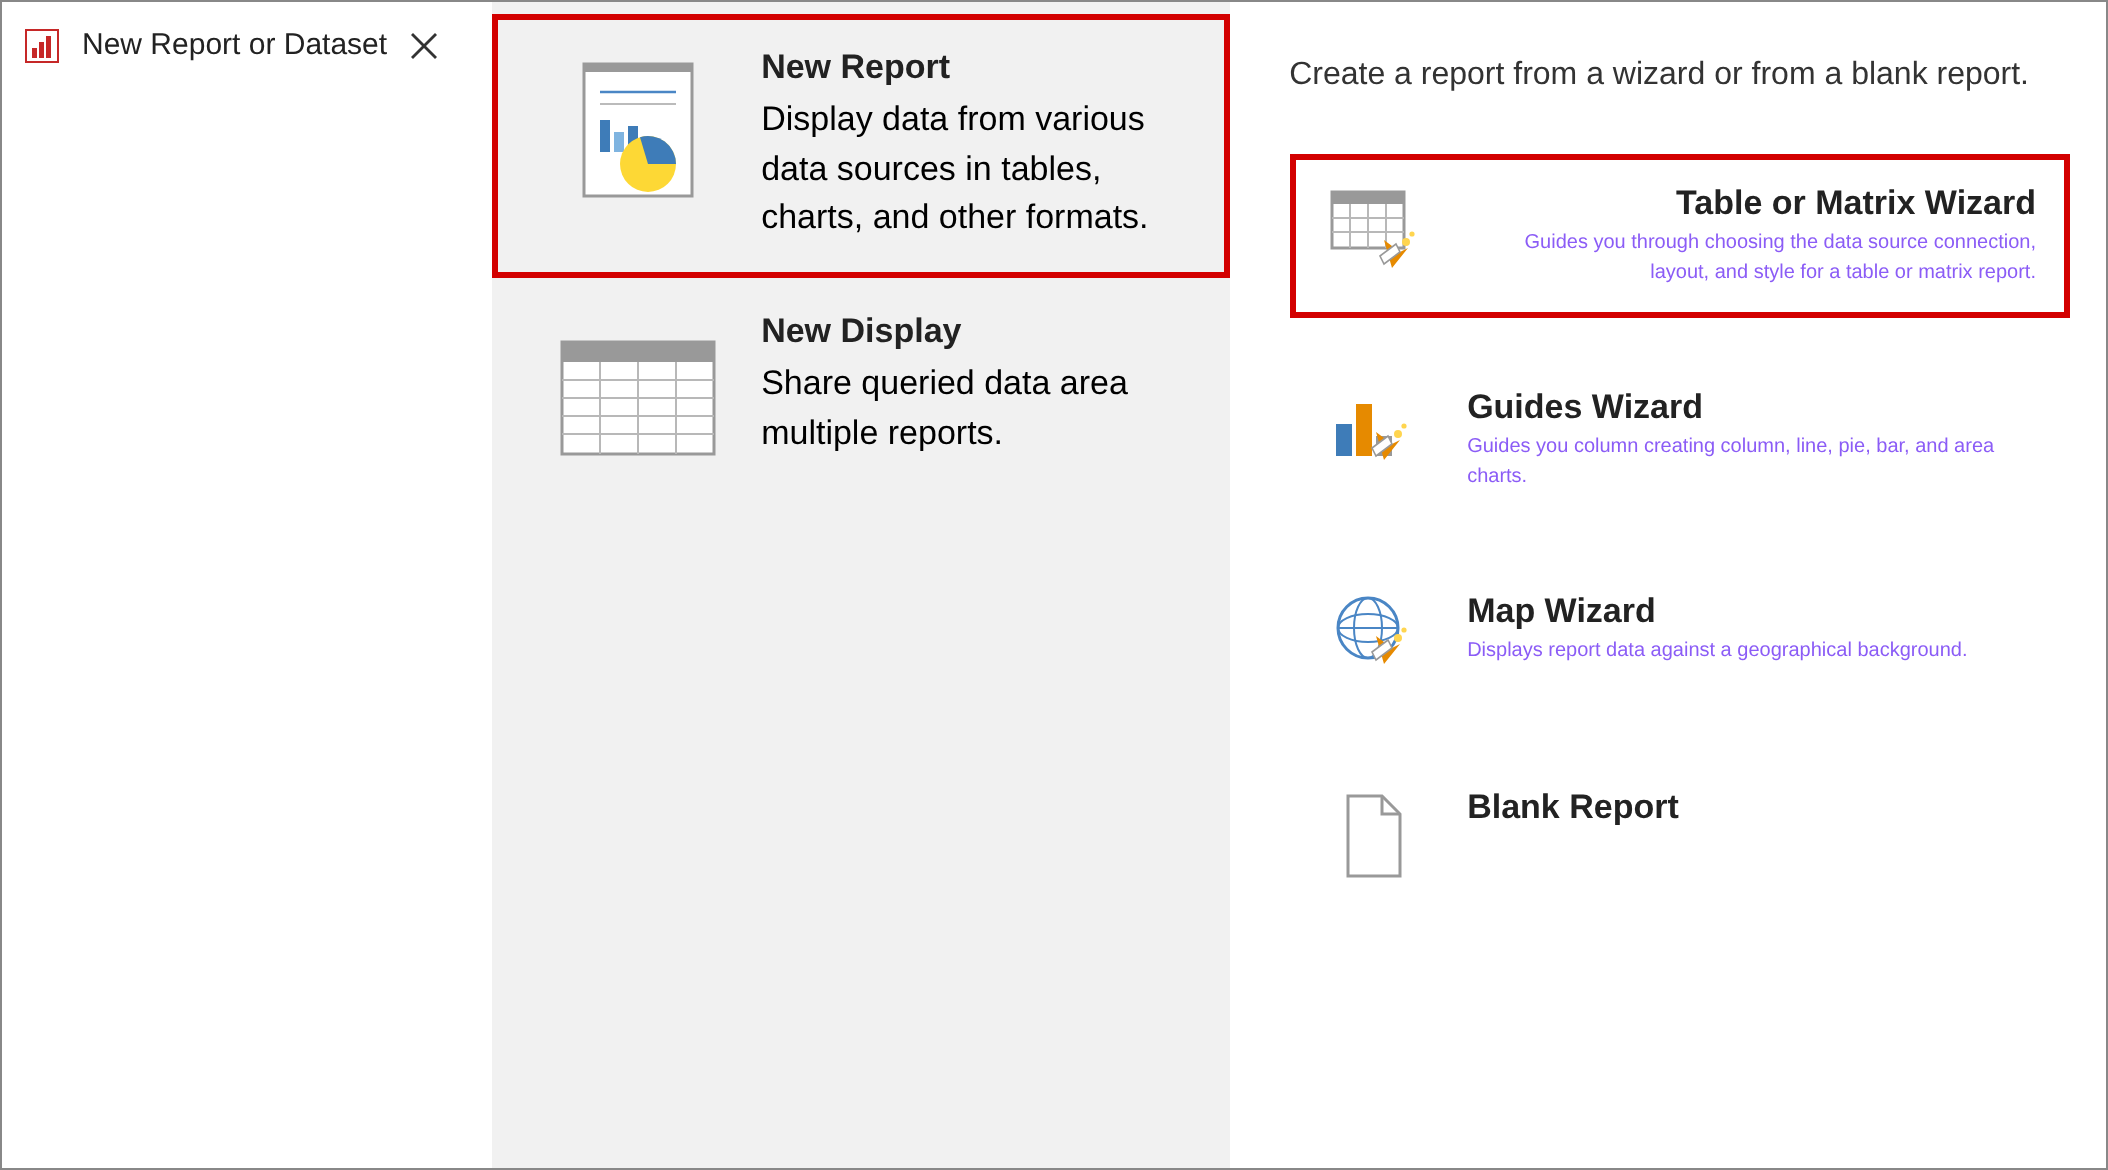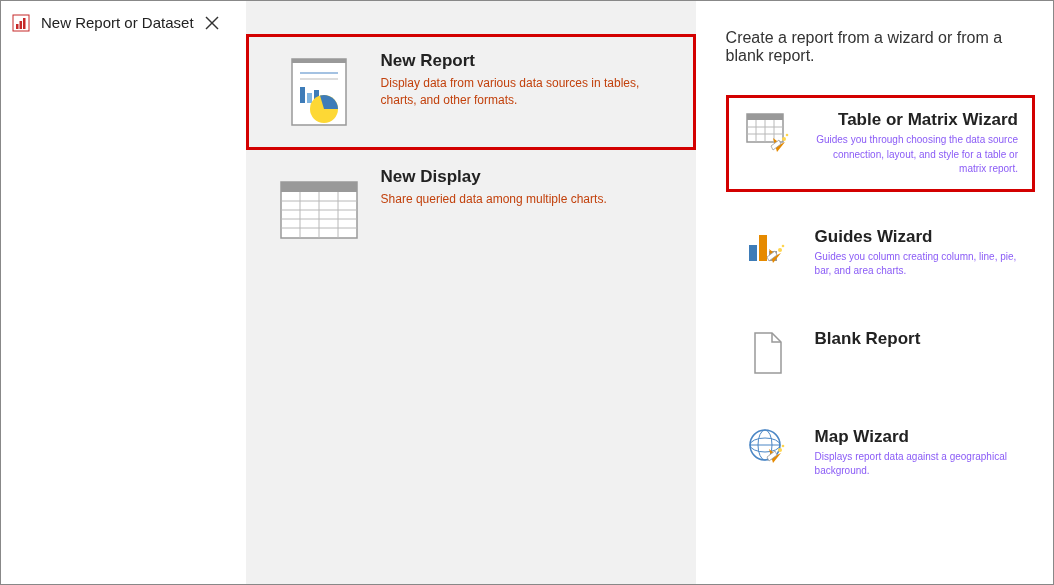--- a/index.html
+++ b/index.html
@@ -50,23 +50,23 @@
       cursor: pointer;
       font-size: 18px;
       color: #333;
     }
     .content {
       flex: 1;
       display: flex;
       overflow: hidden;
     }
     .sidebar {
-      width: 450px;
+      width: 369px;
       background: #f1f1f1;
-      padding: 33px 0;
+      padding: 6px 0;
     }
     .sidebar-item {
       display: flex;
       padding: 14px 18px 14px 26px;
       cursor: pointer;
       gap: 18px;
       align-items: flex-start;
     }
     .sidebar-item.selected {
       border: 3px solid #d30000;
@@ -88,22 +88,22 @@
       flex: 1;
       padding-right: 8px;
     }
     .sidebar-item-title {
       font-size: 17px;
       font-weight: 600;
       color: #222;
       margin-bottom: 4px;
     }
     .sidebar-item-desc {
-      font-size: 12px;
-      color: #c2410c;
+      font-size: 17px;
+      color: #000000;
       line-height: 1.45;
     }
     .main {
       flex: 1;
       padding: 28px 18px 28px 30px;
     }
     .main-heading {
       font-size: 16px;
       color: #333;
       margin-bottom: 30px;
@@ -203,21 +203,21 @@
             <line x1="6" y1="34" x2="82" y2="34" stroke="#b8b8b8" stroke-width="1"></line>
             <line x1="6" y1="43" x2="82" y2="43" stroke="#b8b8b8" stroke-width="1"></line>
             <line x1="6" y1="52" x2="82" y2="52" stroke="#b8b8b8" stroke-width="1"></line>
             <line x1="25" y1="16" x2="25" y2="62" stroke="#b8b8b8" stroke-width="1"></line>
             <line x1="44" y1="16" x2="44" y2="62" stroke="#b8b8b8" stroke-width="1"></line>
             <line x1="63" y1="16" x2="63" y2="62" stroke="#b8b8b8" stroke-width="1"></line>
           </svg>
         </div>
         <div class="sidebar-text">
           <div class="sidebar-item-title">New Display</div>
-          <div class="sidebar-item-desc">Share queried data among multiple charts.</div>
+          <div class="sidebar-item-desc">Share queried data area multiple reports.</div>
         </div>
       </div>
 
     </div>
 
     <div class="main">
       <div class="main-heading">Create a report from a wizard or from a blank report.</div>
 
       <div class="option selected">
         <div class="option-icon">
@@ -258,47 +258,47 @@
           </svg>
         </div>
         <div class="option-text">
           <div class="option-title">Guides Wizard</div>
           <div class="option-desc">Guides you column creating column, line, pie, bar, and area charts.</div>
         </div>
       </div>
 
       <div class="option">
         <div class="option-icon">
-          <svg width="42" height="48" viewBox="0 0 42 48">
-            <path d="M 8 4 L 25 4 L 34 13 L 34 44 L 8 44 Z" fill="#fff" stroke="#999" stroke-width="1.5"></path>
-            <path d="M 25 4 L 25 13 L 34 13" fill="none" stroke="#999" stroke-width="1.5"></path>
-          </svg>
-        </div>
-        <div class="option-text">
-          <div class="option-title">Blank Report</div>
-          <div class="option-desc"></div>
-        </div>
-      </div>
-
-      <div class="option">
-        <div class="option-icon">
           <svg width="46" height="46" viewBox="0 0 46 46">
             <circle cx="20" cy="18" r="15" fill="#fff" stroke="#4a86c5" stroke-width="1.5"></circle>
             <ellipse cx="20" cy="18" rx="7" ry="15" fill="none" stroke="#4a86c5" stroke-width="1"></ellipse>
             <line x1="5" y1="18" x2="35" y2="18" stroke="#4a86c5" stroke-width="1"></line>
             <ellipse cx="20" cy="18" rx="15" ry="7" fill="none" stroke="#4a86c5" stroke-width="1"></ellipse>
             <g transform="translate(22, 18)">
               <path d="M 6 18 L 2 4 L 10 10 L 14 8 L 6 18 Z" fill="#e68a00"></path>
               <path d="M 0 12 L 8 6 L 10 10 L 2 16 Z" fill="#fff" stroke="#999" stroke-width="0.8"></path>
               <circle cx="13" cy="5" r="2" fill="#ffd54f"></circle>
               <circle cx="16" cy="1" r="1.3" fill="#ffd54f"></circle>
             </g>
           </svg>
         </div>
         <div class="option-text">
           <div class="option-title">Map Wizard</div>
           <div class="option-desc">Displays report data against a geographical background.</div>
         </div>
       </div>
 
+      <div class="option">
+        <div class="option-icon">
+          <svg width="42" height="48" viewBox="0 0 42 48">
+            <path d="M 8 4 L 25 4 L 34 13 L 34 44 L 8 44 Z" fill="#fff" stroke="#999" stroke-width="1.5"></path>
+            <path d="M 25 4 L 25 13 L 34 13" fill="none" stroke="#999" stroke-width="1.5"></path>
+          </svg>
+        </div>
+        <div class="option-text">
+          <div class="option-title">Blank Report</div>
+          <div class="option-desc"></div>
+        </div>
+      </div>
+
     </div>
   </div>
 </div>
 
 </body></html>

